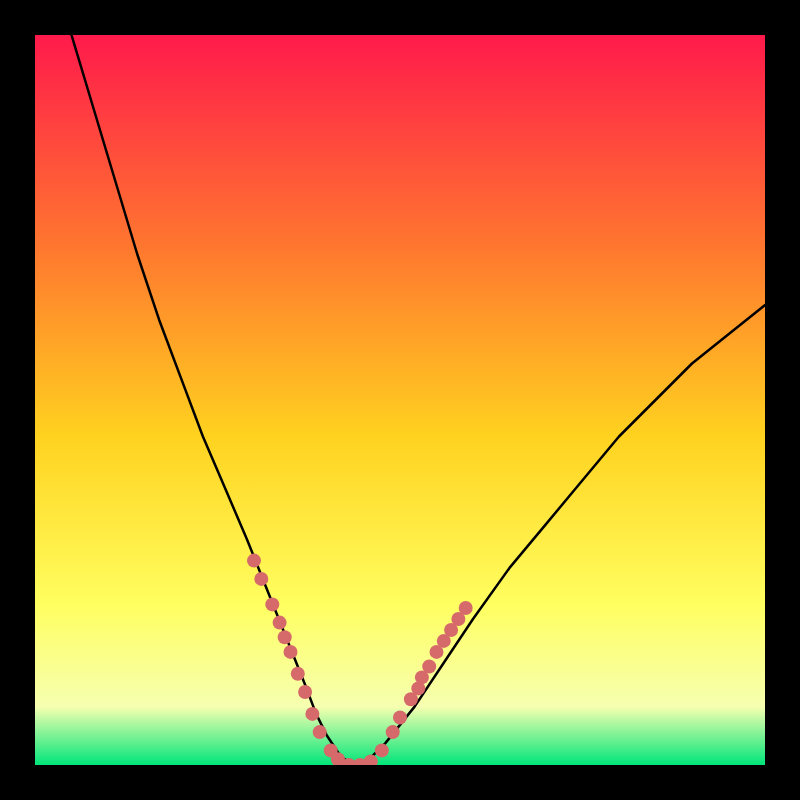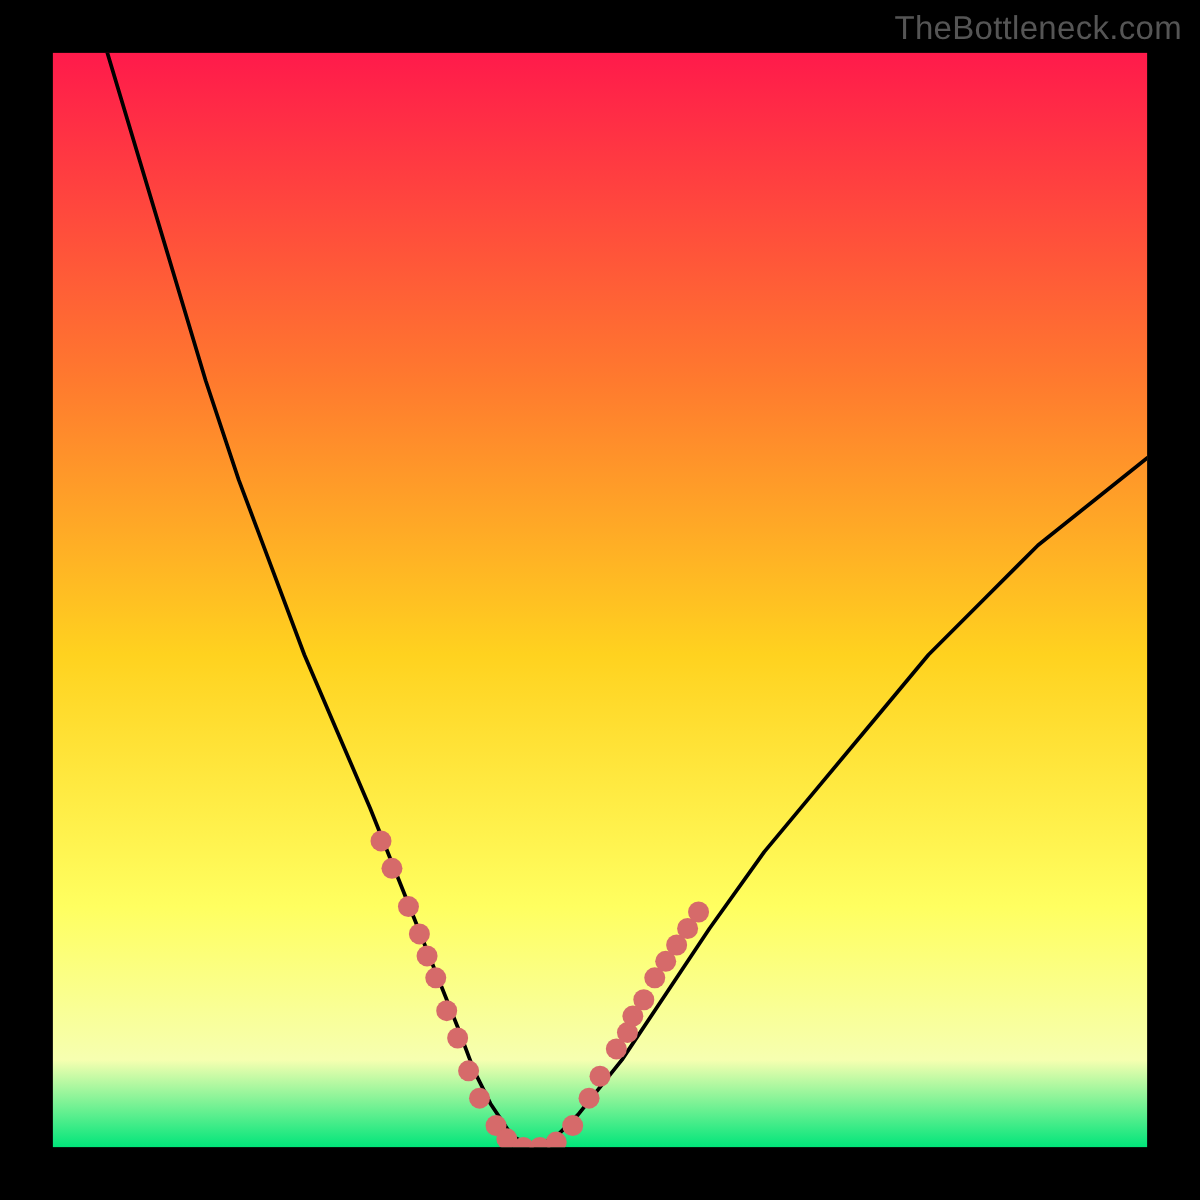--- a/index.html
+++ b/index.html
@@ -36,21 +36,20 @@
     font-weight: 500;
     letter-spacing: 0.2px;
     font-family: Arial, Helvetica, sans-serif;
   }
   svg { display: block; }
 </style>
 </head>
 <body>
 
 <div class="frame">
-  <div class="watermark">TheBottleneck.com</div>
 
   <div class="plot">
     <svg id="plot-svg" width="730" height="730" viewBox="0 0 730 730" preserveAspectRatio="none">
       <defs>
         <linearGradient id="bg-grad" x1="0" y1="0" x2="0" y2="1">
           <stop id="g0" offset="0%" stop-color="#ff1a4b"></stop>
           <stop id="g1" offset="30%" stop-color="#ff7a2e"></stop>
           <stop id="g2" offset="55%" stop-color="#ffd21f"></stop>
           <stop id="g3" offset="78%" stop-color="#ffff60"></stop>
           <stop id="g4" offset="92%" stop-color="#f6ffb0"></stop>

